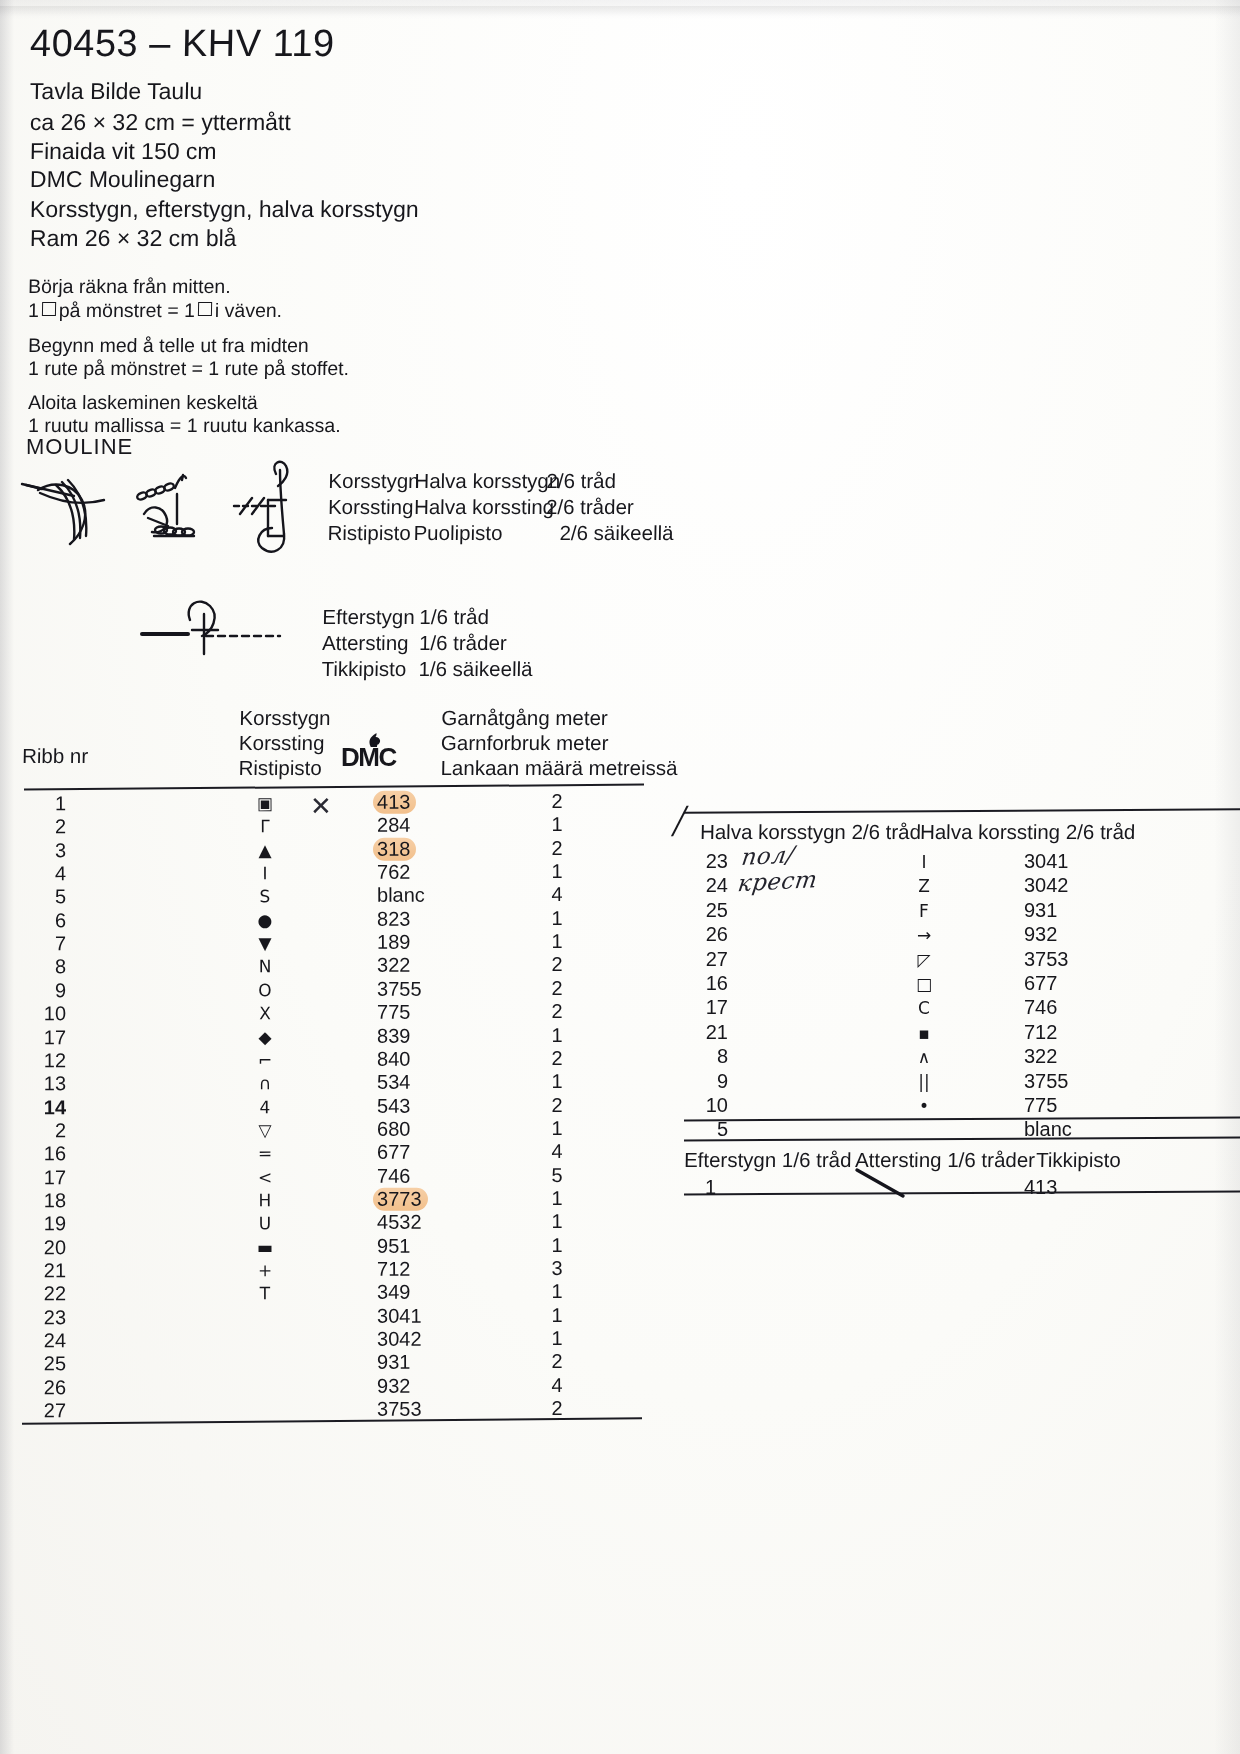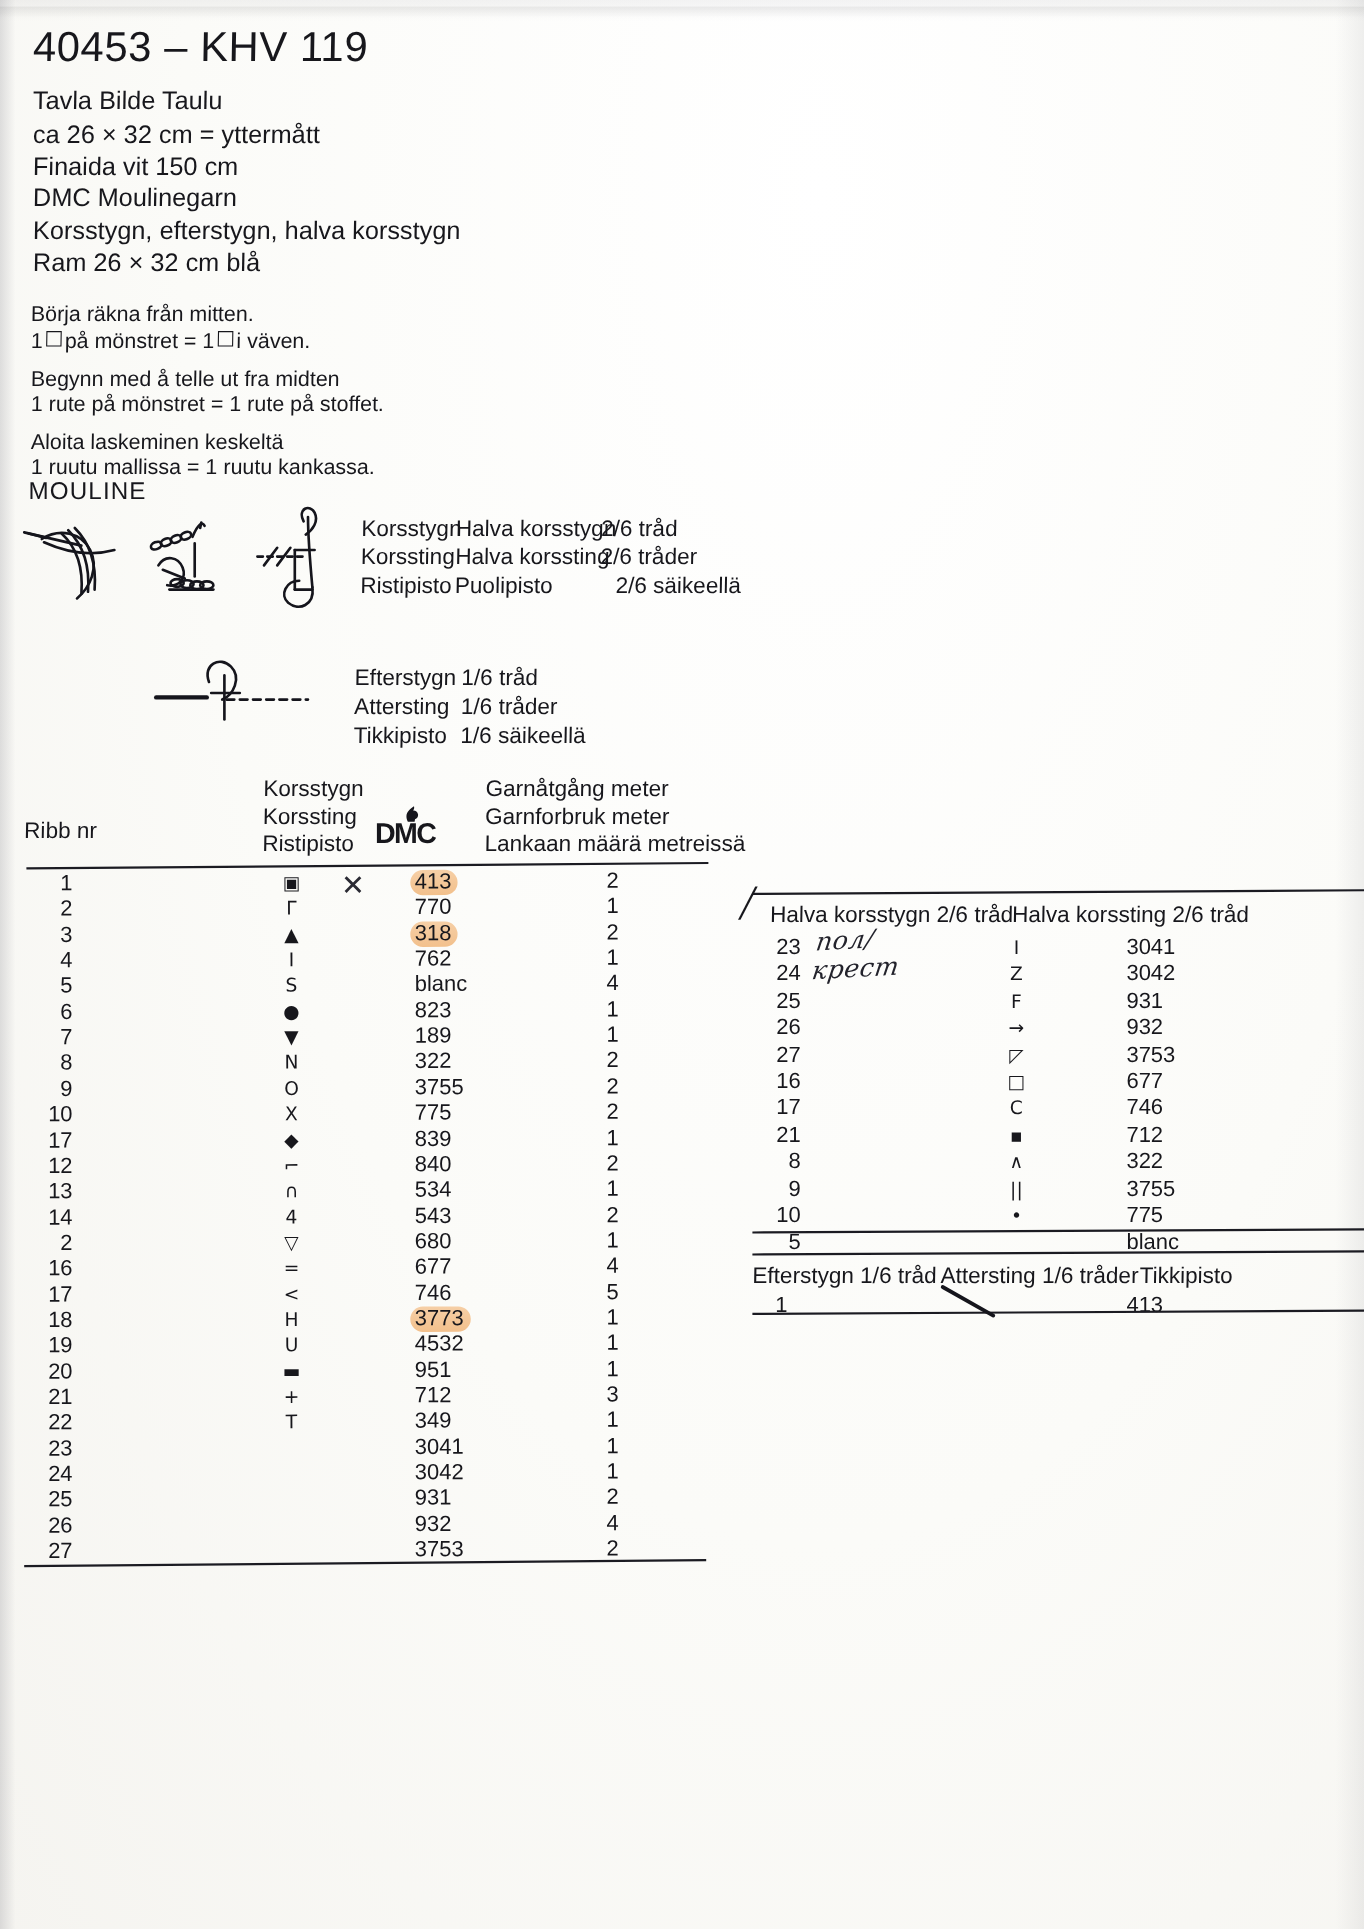--- a/index.html
+++ b/index.html
@@ -273,21 +273,21 @@
   <div class="tbl" id="main-table" style="left:22px;top:791px;width:640px;">
       <div class="r" style="top: 0px; transform: rotate(-0.25deg);">
         <span class="num" style="left: 0px; width: 44px;">1</span>
         <span class="sym" style="top: 2px;">▣</span>
         <span class="dmc"><span class="hl">413</span></span>
         <span class="qty">2</span>
       </div>
       <div class="r" style="top: 23.35px; transform: rotate(-0.25deg);">
         <span class="num" style="left: 0px; width: 44px;">2</span>
         <span class="sym" style="top: 2px;">Γ</span>
-        <span class="dmc">770</span>
+        <span class="dmc">284</span>
         <span class="qty">1</span>
       </div>
       <div class="r" style="top: 46.7px; transform: rotate(-0.25deg);">
         <span class="num" style="left: 0px; width: 44px;">3</span>
         <span class="sym" style="top: 2px;">▲</span>
         <span class="dmc"><span class="hl">318</span></span>
         <span class="qty">2</span>
       </div>
       <div class="r" style="top: 70.05px; transform: rotate(-0.25deg);">
         <span class="num" style="left: 0px; width: 44px;">4</span>
@@ -343,21 +343,21 @@
         <span class="dmc">840</span>
         <span class="qty">2</span>
       </div>
       <div class="r" style="top: 280.2px; transform: rotate(-0.25deg);">
         <span class="num" style="left: 0px; width: 44px;">13</span>
         <span class="sym" style="top: 2px;">∩</span>
         <span class="dmc">534</span>
         <span class="qty">1</span>
       </div>
       <div class="r" style="top: 303.55px; transform: rotate(-0.25deg);">
-        <span class="num" style="left: 0px; width: 44px;">14</span>
+        <span class="num" style="left: 0px; width: 44px; font-weight: bold;">14</span>
         <span class="sym" style="top: 2px;">4</span>
         <span class="dmc">543</span>
         <span class="qty">2</span>
       </div>
       <div class="r" style="top: 326.9px; transform: rotate(-0.25deg);">
         <span class="num" style="left: 0px; width: 44px;">2</span>
         <span class="sym" style="top: 2px;">▽</span>
         <span class="dmc">680</span>
         <span class="qty">1</span>
       </div>

